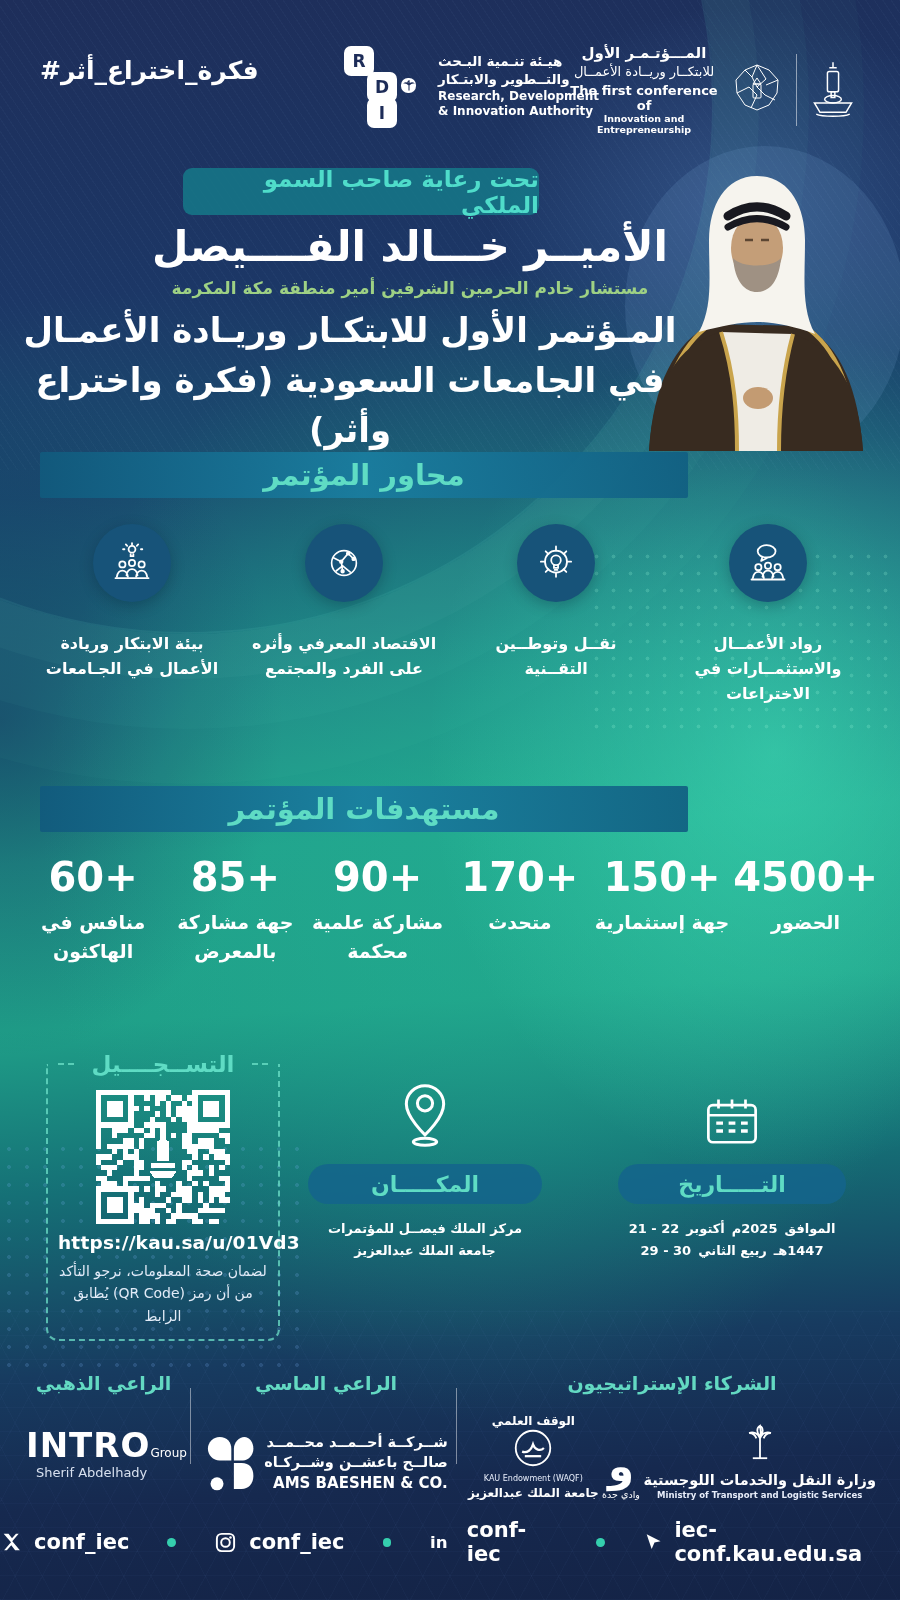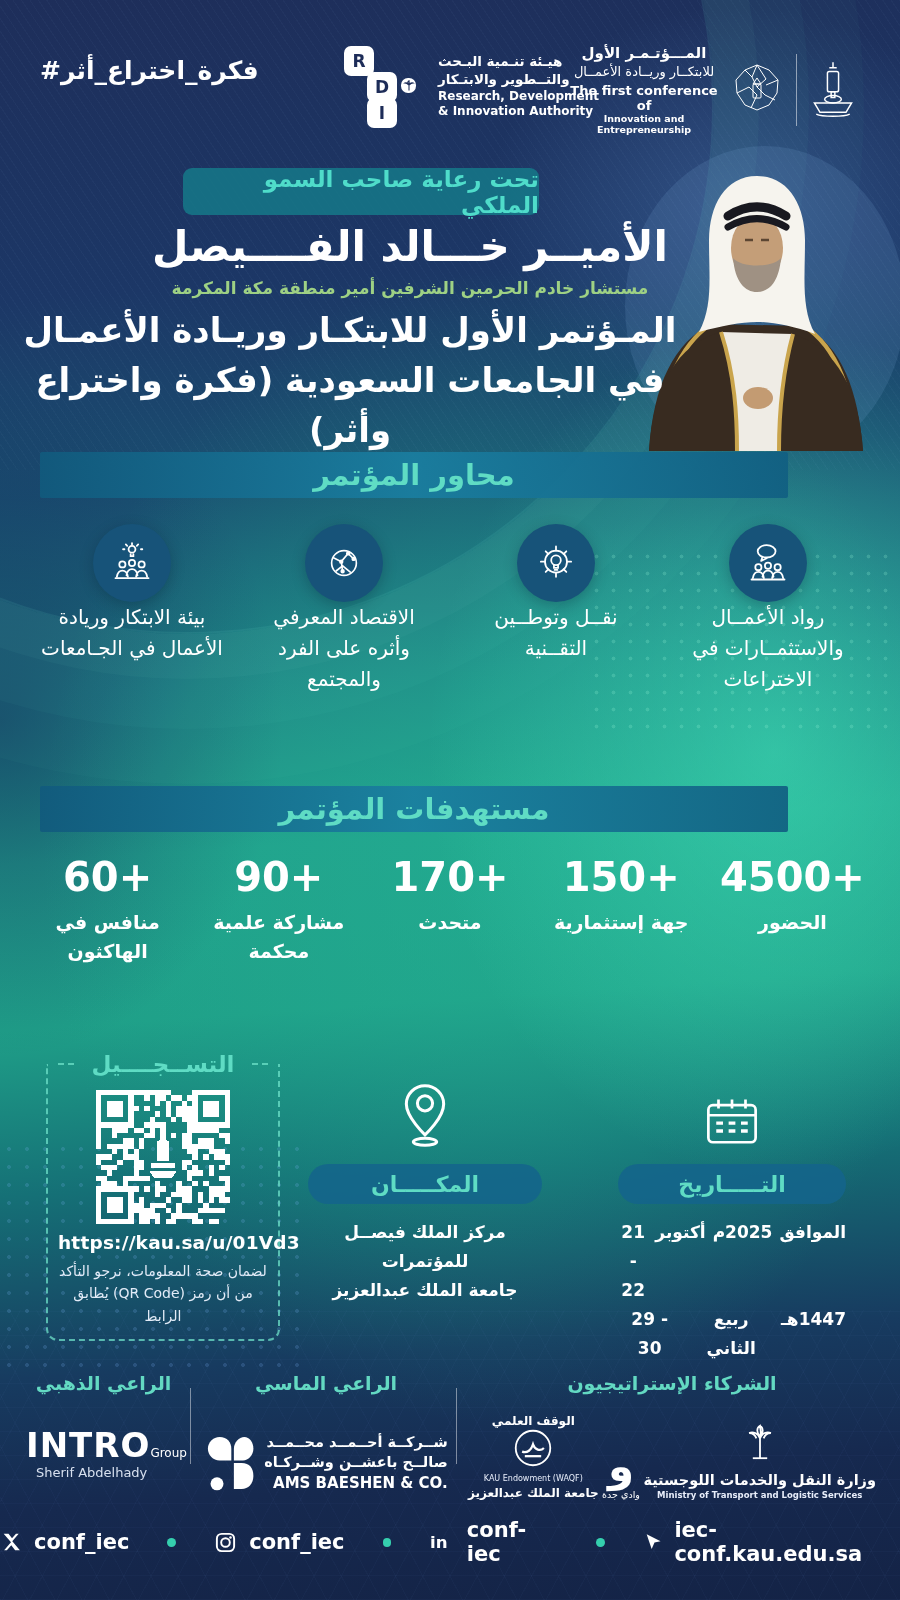--- a/index.html
+++ b/index.html
@@ -52,33 +52,33 @@
   
   .badge{top:168px;left:183px;width:356px;height:47px;border-radius:9px;
     background:rgba(22,118,136,.88);display:flex;align-items:center;justify-content:center;
     color:#4fdcca;font-size:23px;font-weight:bold;}
   .prince-name{top:222px;left:125px;width:570px;text-align:center;font-size:42px;font-weight:bold;}
   .prince-title{top:278px;left:125px;width:570px;text-align:center;color:#9ed184;font-size:17px;font-weight:bold;}
   .main-title{top:306px;left:12px;width:676px;text-align:center;font-size:34px;font-weight:bold;line-height:1.47;}
   .prince{position:absolute;top:136px;right:0;width:285px;height:315px;z-index:2;}
 
   
-  .section-bar{left:40px;width:748px;height:46px;border-radius:2px;
+  .section-bar{left:40px;width:648px;height:46px;border-radius:2px;
     background:linear-gradient(90deg, rgba(17,90,125,.92), rgba(26,126,160,.92) 50%, rgba(17,95,130,.92));
     display:flex;align-items:center;justify-content:center;
     color:#5fdcc4;font-size:29px;font-weight:bold;}
   .bar-themes{top:452px;}
   .bar-targets{top:786px;}
 
   
   .themes{top:524px;left:26px;right:26px;display:flex;}
   .theme{flex:1;display:flex;flex-direction:column;align-items:center;}
   .theme-circle{width:78px;height:78px;border-radius:50%;background:#175379;
     display:flex;align-items:center;justify-content:center;box-shadow:0 4px 14px rgba(0,20,40,.25);}
-  .theme-label{font-size:20px;font-weight:normal;line-height:1.55;text-align:center;max-width:185px;}
+  .theme-label{margin-top:30px;font-size:16px;font-weight:bold;line-height:1.55;text-align:center;max-width:185px;}
 
   
   .stats{top:854px;left:22px;right:22px;display:flex;}
   .stat{flex:1;text-align:center;}
   .stat-value{font-size:40px;font-weight:bold;}
   .stat-label{font-size:19px;font-weight:bold;line-height:1.5;margin-top:8px;}
 
   
   .reg{top:1064px;left:46px;width:234px;border:2px dashed rgba(110,225,200,.75);
     border-top:none;border-radius:0 0 12px 12px;padding:0 10px 12px;box-sizing:border-box;text-align:center;}
@@ -89,21 +89,21 @@
   .reg-url{font-size:18.5px;font-weight:bold;margin-top:8px;letter-spacing:.2px;}
   .reg-note{font-size:14px;color:#e2ebf7;line-height:1.6;margin-top:7px;}
 
   
   .place-col{top:1078px;text-align:center;}
   .loc{left:308px;width:234px;}
   .datec{left:618px;width:228px;}
   .col-icon{height:70px;display:flex;align-items:flex-end;justify-content:center;}
   .pill{margin-top:16px;height:40px;border-radius:20px;background:rgba(20,100,140,.85);
     display:flex;align-items:center;justify-content:center;color:#5fdcc4;font-size:22px;font-weight:bold;}
-  .col-lines{margin-top:14px;font-size:17px;font-weight:bold;line-height:1.7;}
+  .col-lines{margin-top:14px;font-size:13px;font-weight:bold;line-height:1.7;}
   .date-line{display:flex;justify-content:center;gap:7px;direction:ltr;}
 
   
   .sp-label{color:#63d9c2;font-size:19px;font-weight:bold;text-align:center;}
   .sp-gold{top:1372px;left:26px;width:155px;}
   .sp-gold .logo{margin-top:34px;text-align:center;line-height:1;}
   .intro-name{font-size:34px;font-weight:bold;letter-spacing:1px;}
   .intro-group{font-size:12px;vertical-align:baseline;}
   .intro-person{font-size:13px;margin-top:4px;color:#d7e0ef;text-align:left;padding-left:10px;}
   .sp-divider{top:1388px;width:1px;height:76px;background:rgba(255,255,255,.45);}
@@ -278,20 +278,24 @@
       <div class="stat-value" dir="ltr">150+</div>
       <div class="stat-label">جهة إستثمارية</div>
     </div>
     <div class="stat">
       <div class="stat-value" dir="ltr">170+</div>
       <div class="stat-label">متحدث</div>
     </div>
     <div class="stat">
       <div class="stat-value" dir="ltr">90+</div>
       <div class="stat-label">مشاركة علمية محكمة</div>
+    </div>
+    <div class="stat">
+      <div class="stat-value" dir="ltr">85+</div>
+      <div class="stat-label">جهة مشاركة بالمعرض</div>
     </div>
     <div class="stat">
       <div class="stat-value" dir="ltr">60+</div>
       <div class="stat-label">منافس في الهاكثون</div>
     </div>
   </div>
 
   <div class="z reg">
     <div class="reg-titlebar">
       <div class="line"></div>

